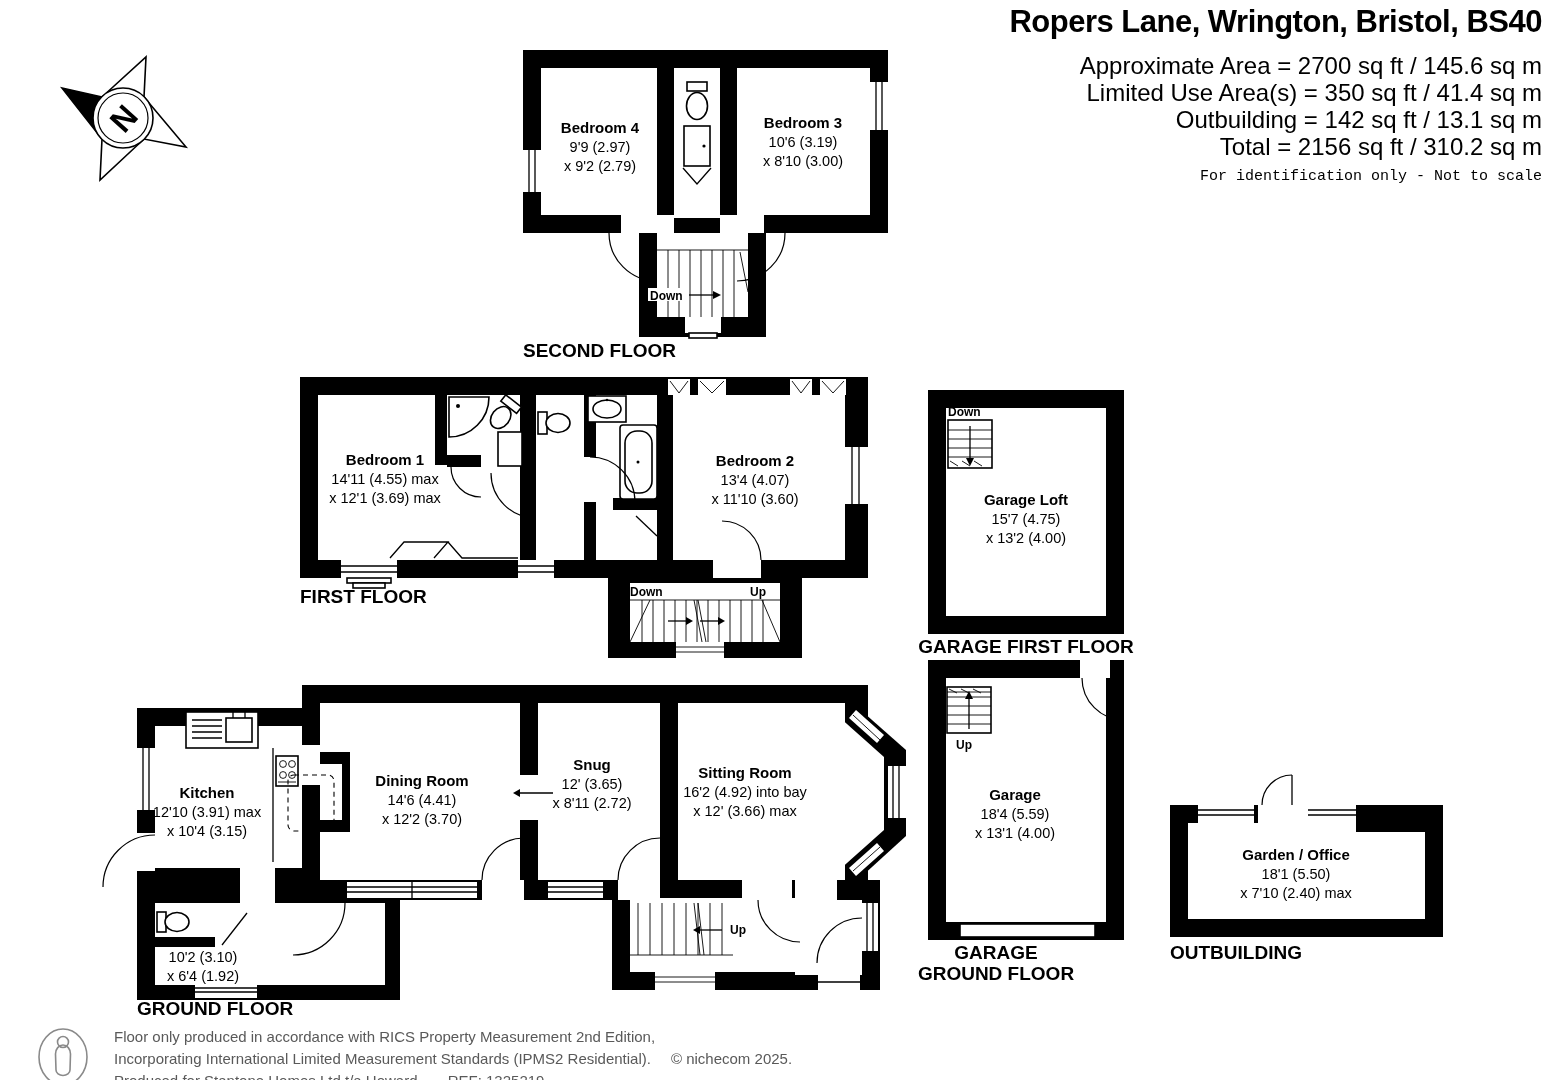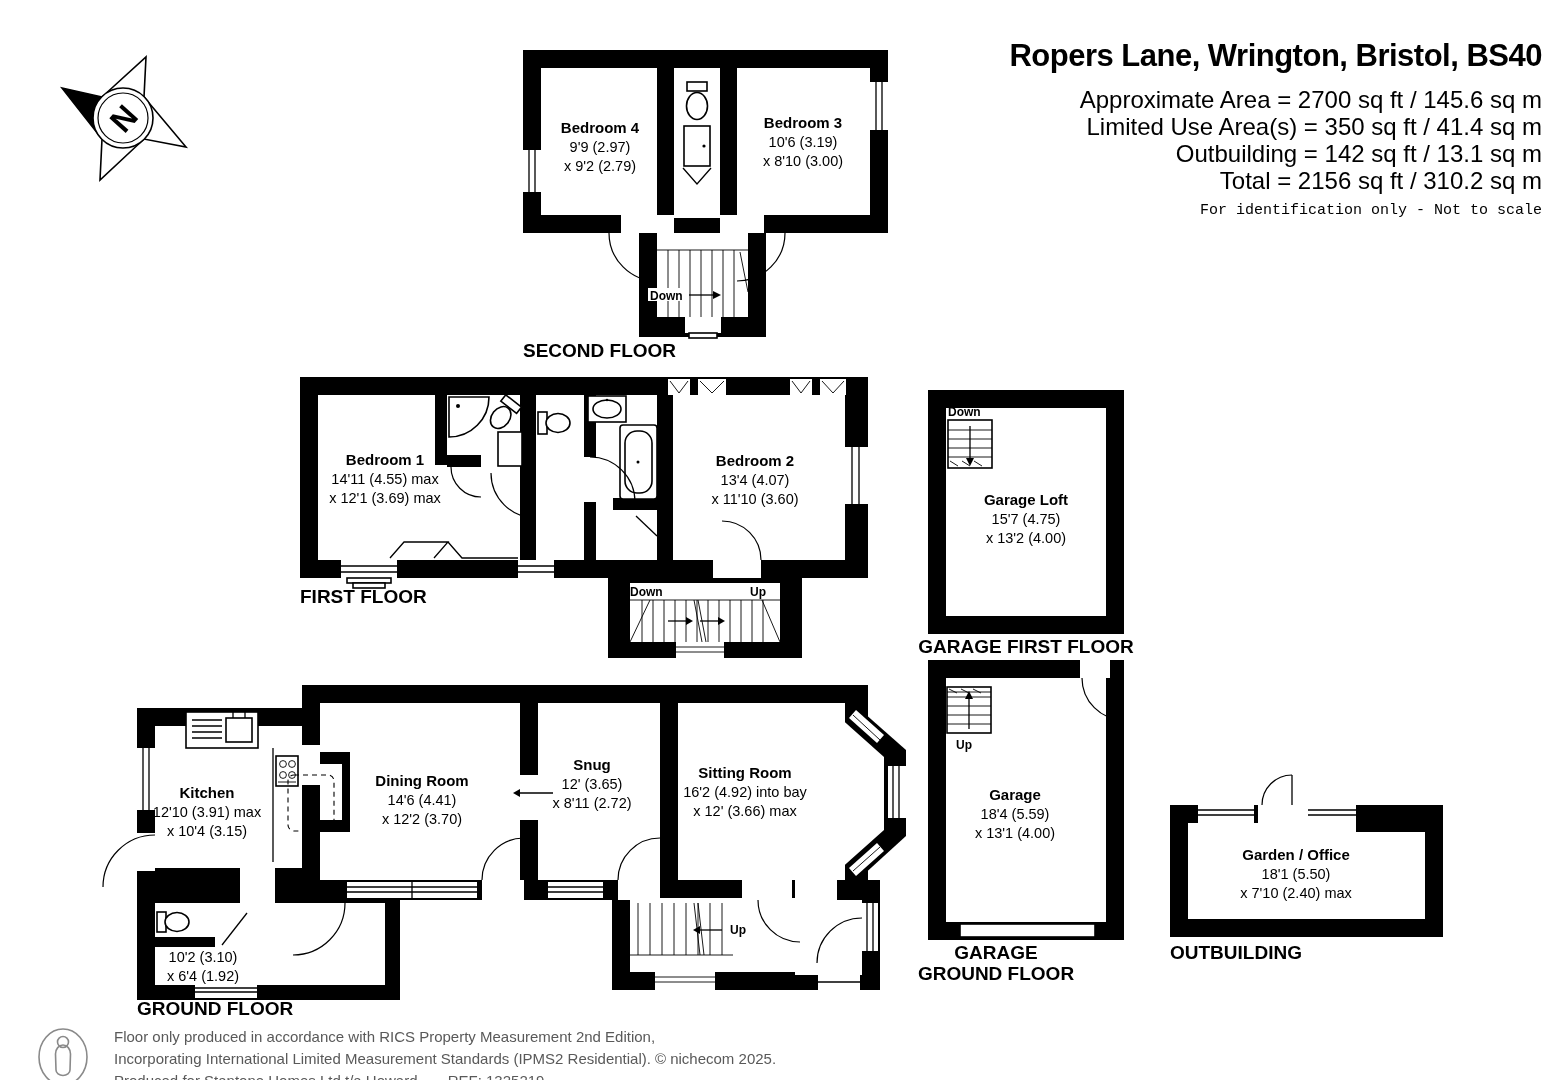--- a/index.html
+++ b/index.html
@@ -1,27 +1,27 @@
 <!DOCTYPE html>
 <html><head>
 <meta charset="utf-8">
 <style>
   html,body{margin:0;padding:0;background:#fff;}
   #app{position:relative;width:1552px;height:1080px;background:#fff;overflow:hidden;
        font-family:"Liberation Sans",sans-serif;color:#000;}
   
-  .header{position:absolute;top:4px;right:10px;text-align:right;margin-top:34px;}
+  .header{position:absolute;top:4px;right:10px;text-align:right;}
   .title{font-size:31px;font-weight:bold;letter-spacing:-0.5px;margin-bottom:12px;}
   .area-line{font-size:24px;line-height:27px;}
   .disclaimer{font-size:15px;margin-top:8px;font-family:Liberation Mono, monospace;}
   
   .footer{position:absolute;left:30px;top:1026px;display:flex;align-items:flex-start;}
   .footer-text{margin-left:14px;font-size:15px;line-height:22px;color:#595959;}
   .footer-ref{margin-left:26px;}
-  .footer-copy{margin-left:4px;}
+  .footer-copy{margin-left:20px;}
   
   svg{position:absolute;left:0;top:0;}
   .w{fill:#000;stroke:none;}
   .r{fill:#fff;stroke:none;}
   .f{fill:#fff;stroke:#000;stroke-width:1.6;}
   .l{stroke:#000;stroke-width:1.3;fill:none;}
   .thin{stroke:#000;stroke-width:0.9;fill:none;}
   .arc{stroke:#000;stroke-width:1.2;fill:none;}
   .dash{fill:none;stroke:#000;stroke-width:1.1;stroke-dasharray:5 4;}
   text{fill:#000;}

